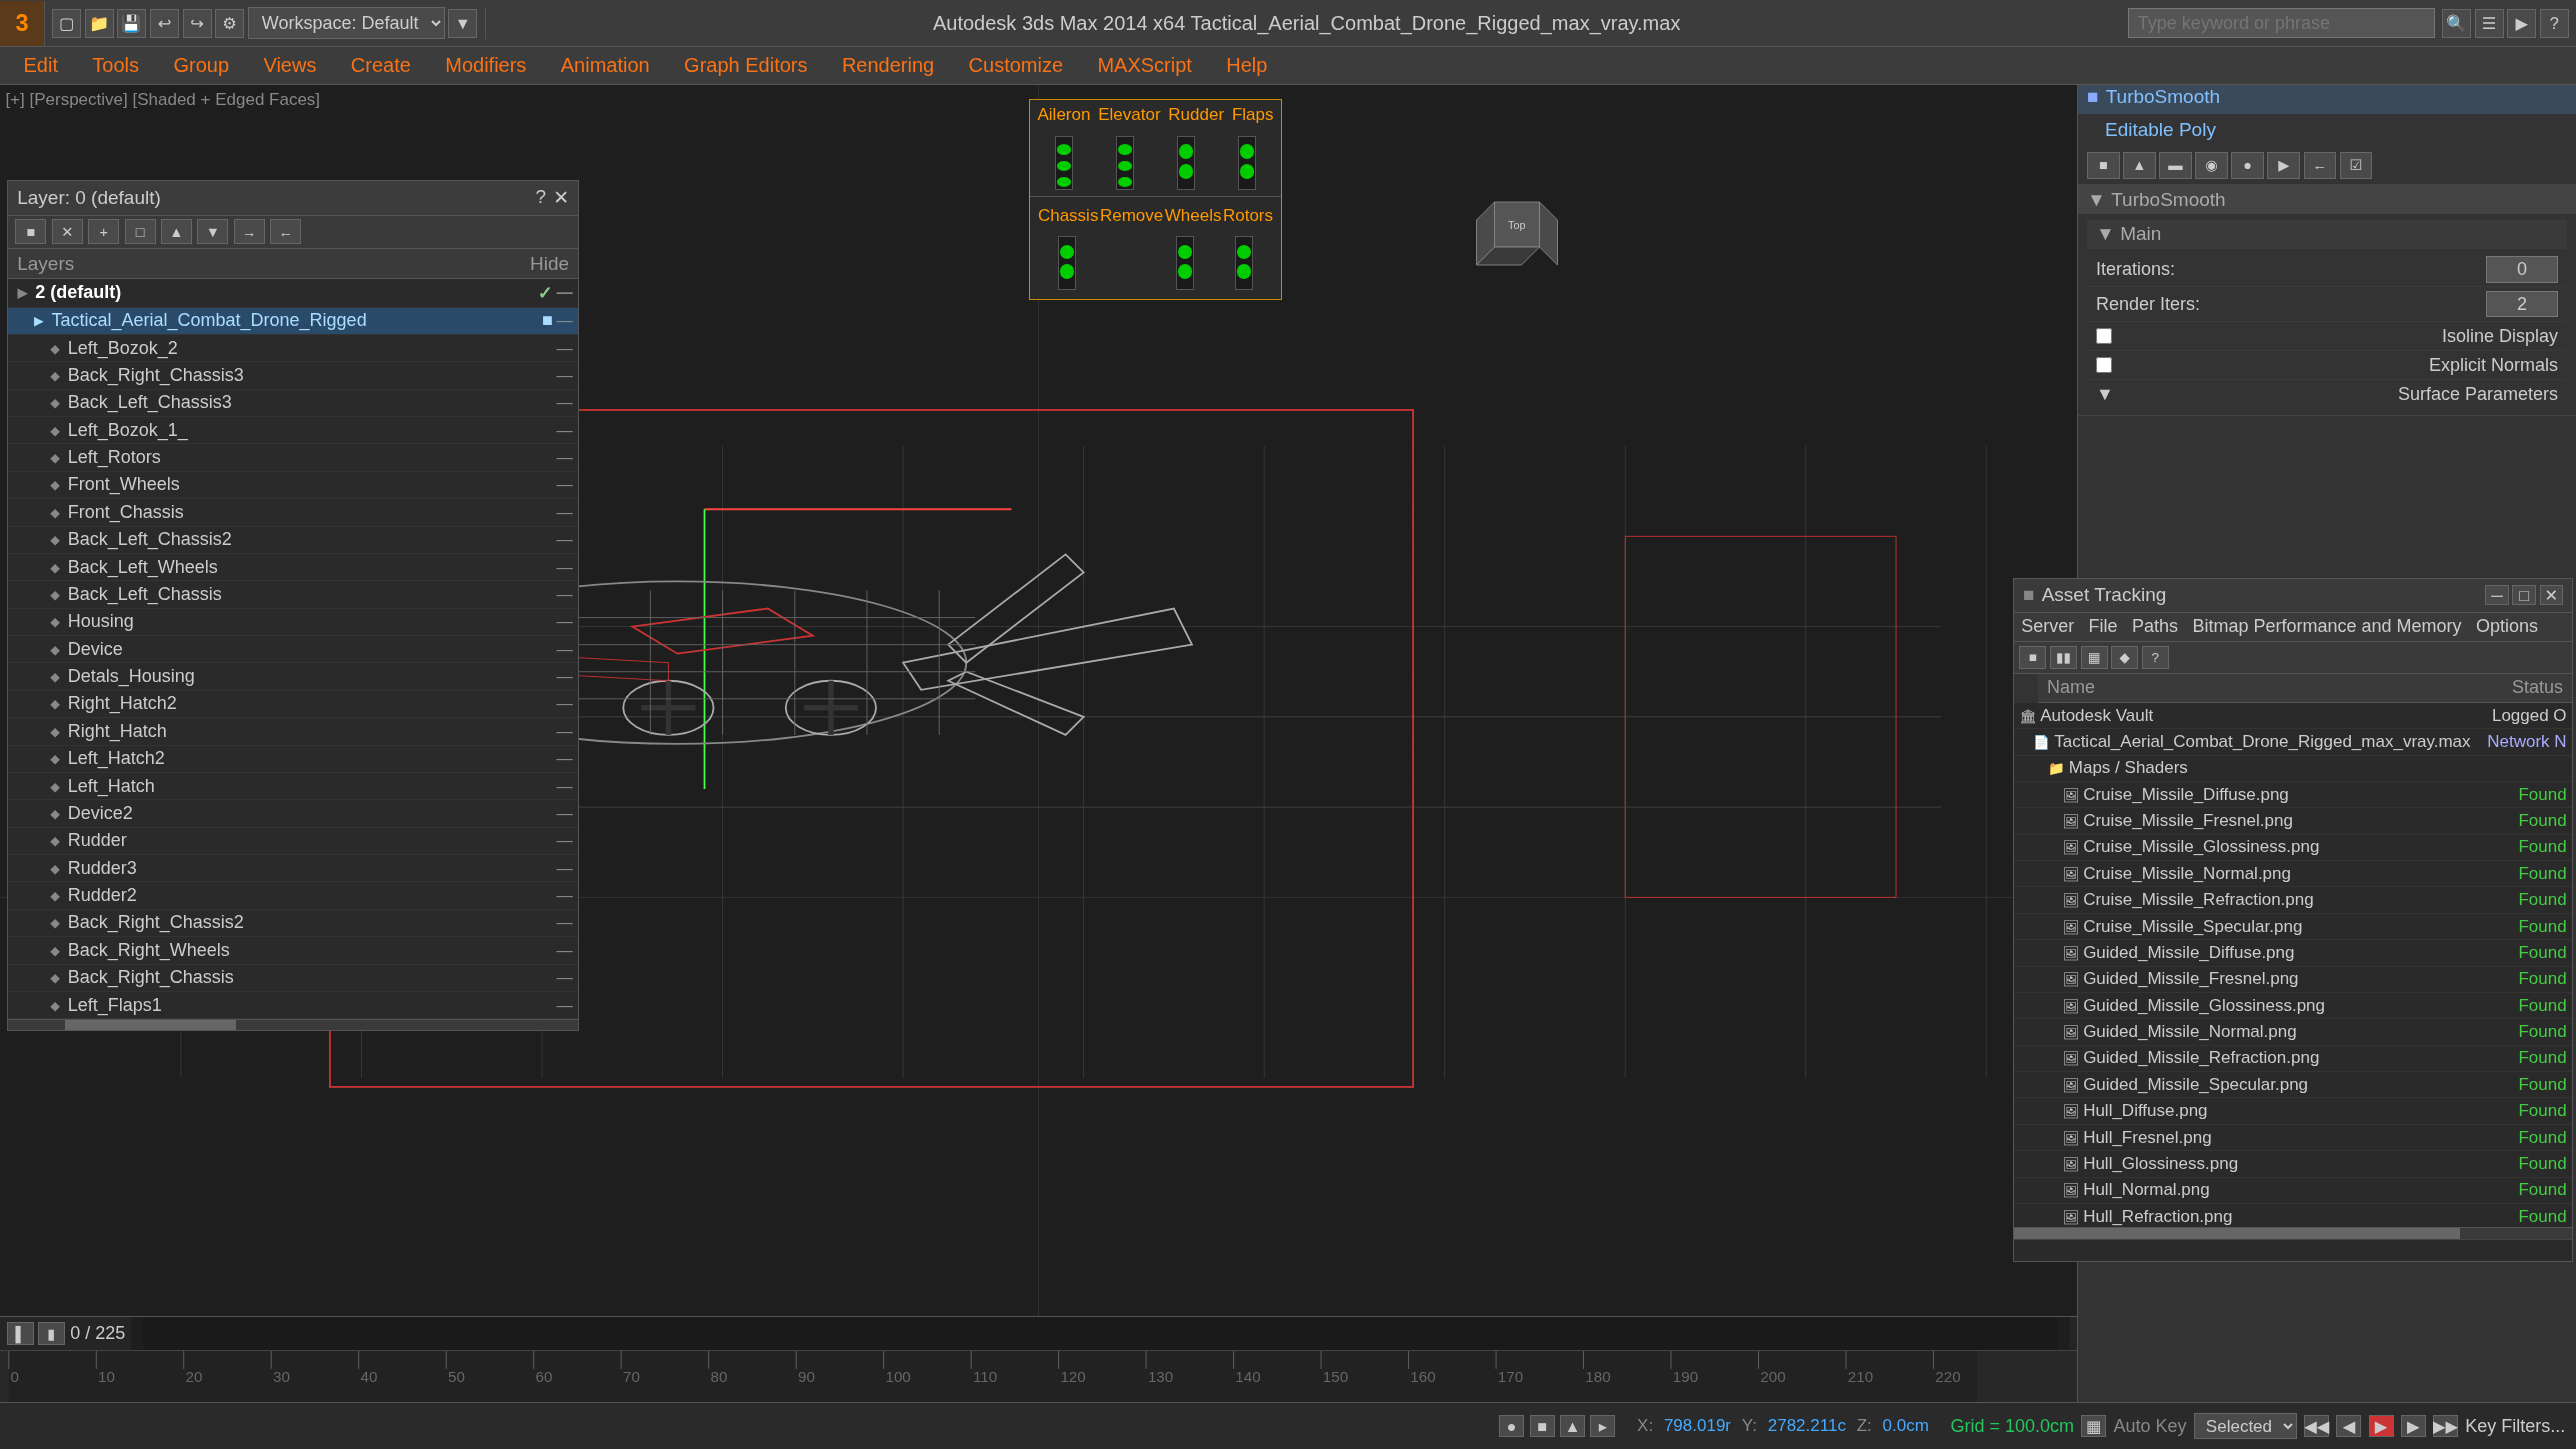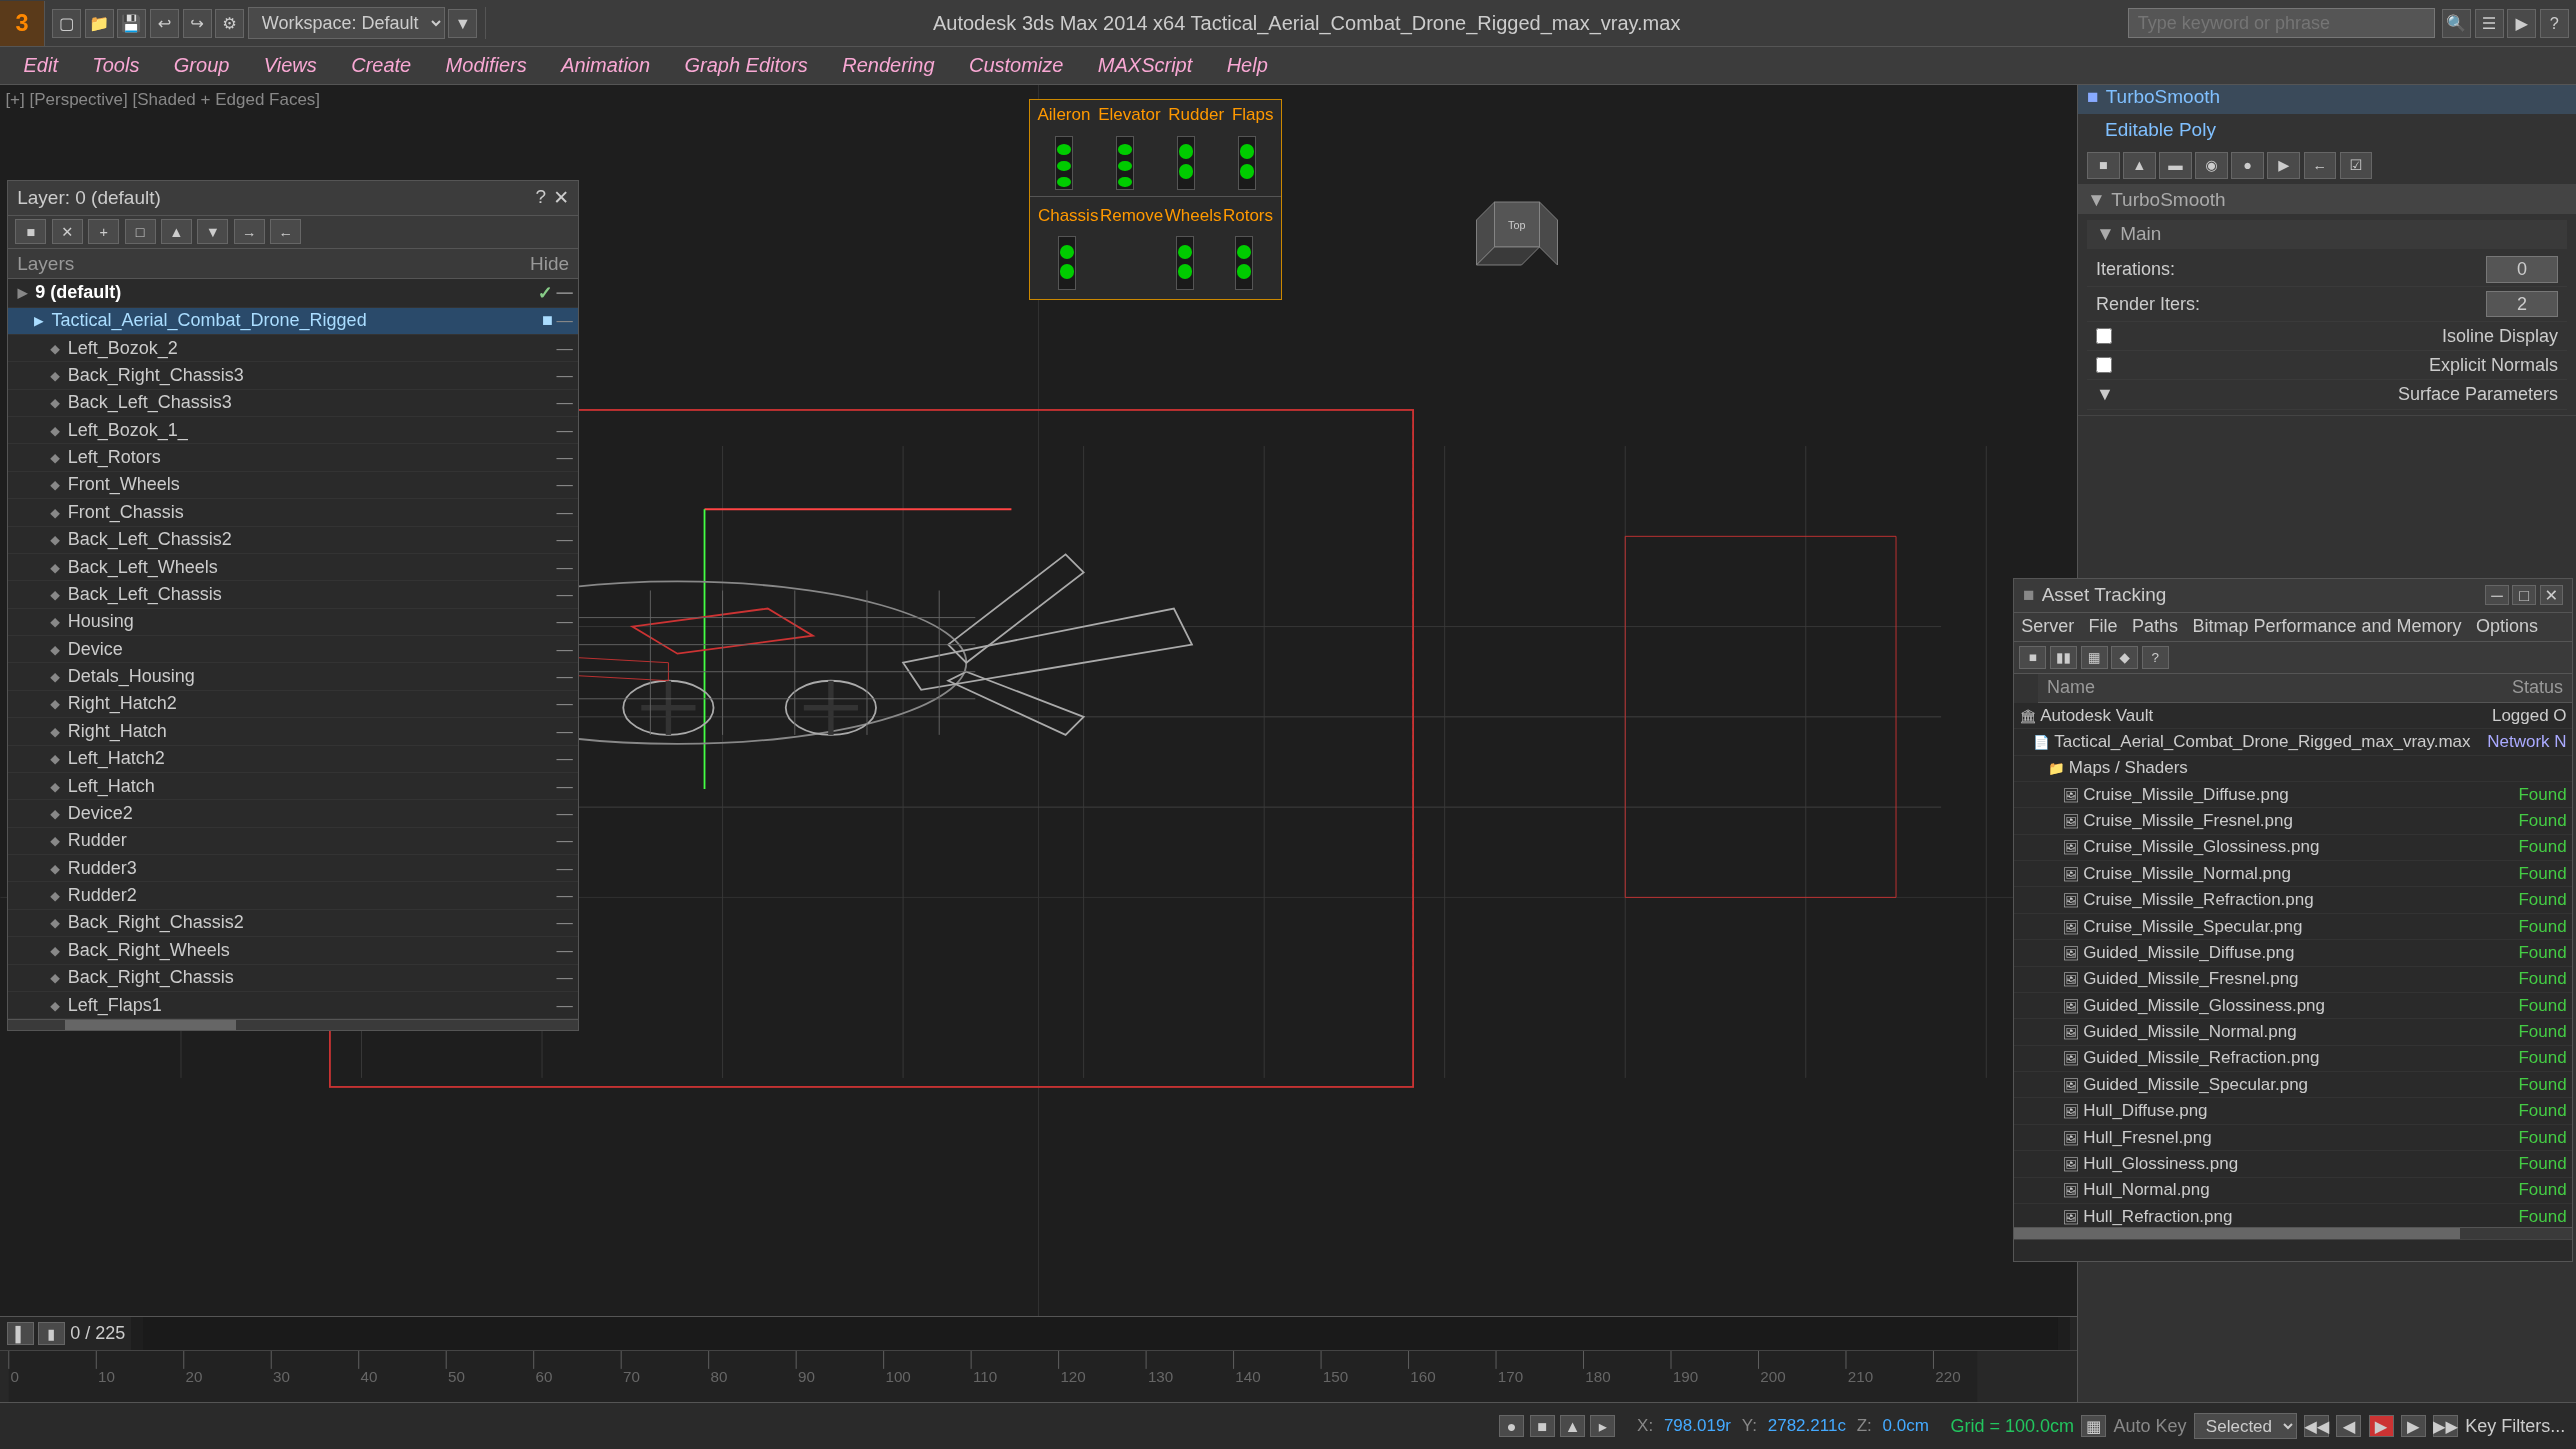--- a/index.html
+++ b/index.html
@@ -98,23 +98,22 @@
       top: 47px;
       left: 0;
       z-index: 100;
       border-bottom: 0.9px solid #555;
       gap: 1.8px;
       padding: 0 7.2px;
     }
     .menu-item {
       padding: 3.6px 16.3px;
       font-size: 20px;
-      color: #f9a8d4;
+      color: #f97316;
       cursor: pointer;
-      font-style: italic;
     }
 
     
     #stats-overlay {
       position: absolute;
       top: 99px;
       left: 7.2px;
       color: #ffcc00;
       font-size: 18px;
       line-height: 1.5;
@@ -868,21 +867,21 @@
     <div class="lp-tb-btn">←</div>
   </div>
   <div class="lp-cols">
     <span>Layers</span>
     <span>Hide</span>
   </div>
   <div class="lp-items" id="lp-items">
   <div class="lp-item group-root">
         <span class="indent" style="width: 0px;"></span>
         <span class="lp-item-icon" style="color: rgb(136, 136, 136);">▶</span>
-        <span class="lp-item-name">9 (default)</span>
+        <span class="lp-item-name">2 (default)</span>
         <span style="color: rgb(136, 204, 136); margin-left: 3.6px;">✓</span>
         <span class="lp-item-hide">—</span>
       </div>
       <div class="lp-item selected">
         <span class="indent" style="width: 16.3px;"></span>
         <span class="lp-item-icon" style="color: rgb(170, 221, 255);">▶</span>
         <span class="lp-item-name">Tactical_Aerial_Combat_Drone_Rigged</span>
         <span style="color: rgb(170, 221, 255); margin-left: 3.6px;">■</span>
         <span class="lp-item-hide">—</span>
       </div>

